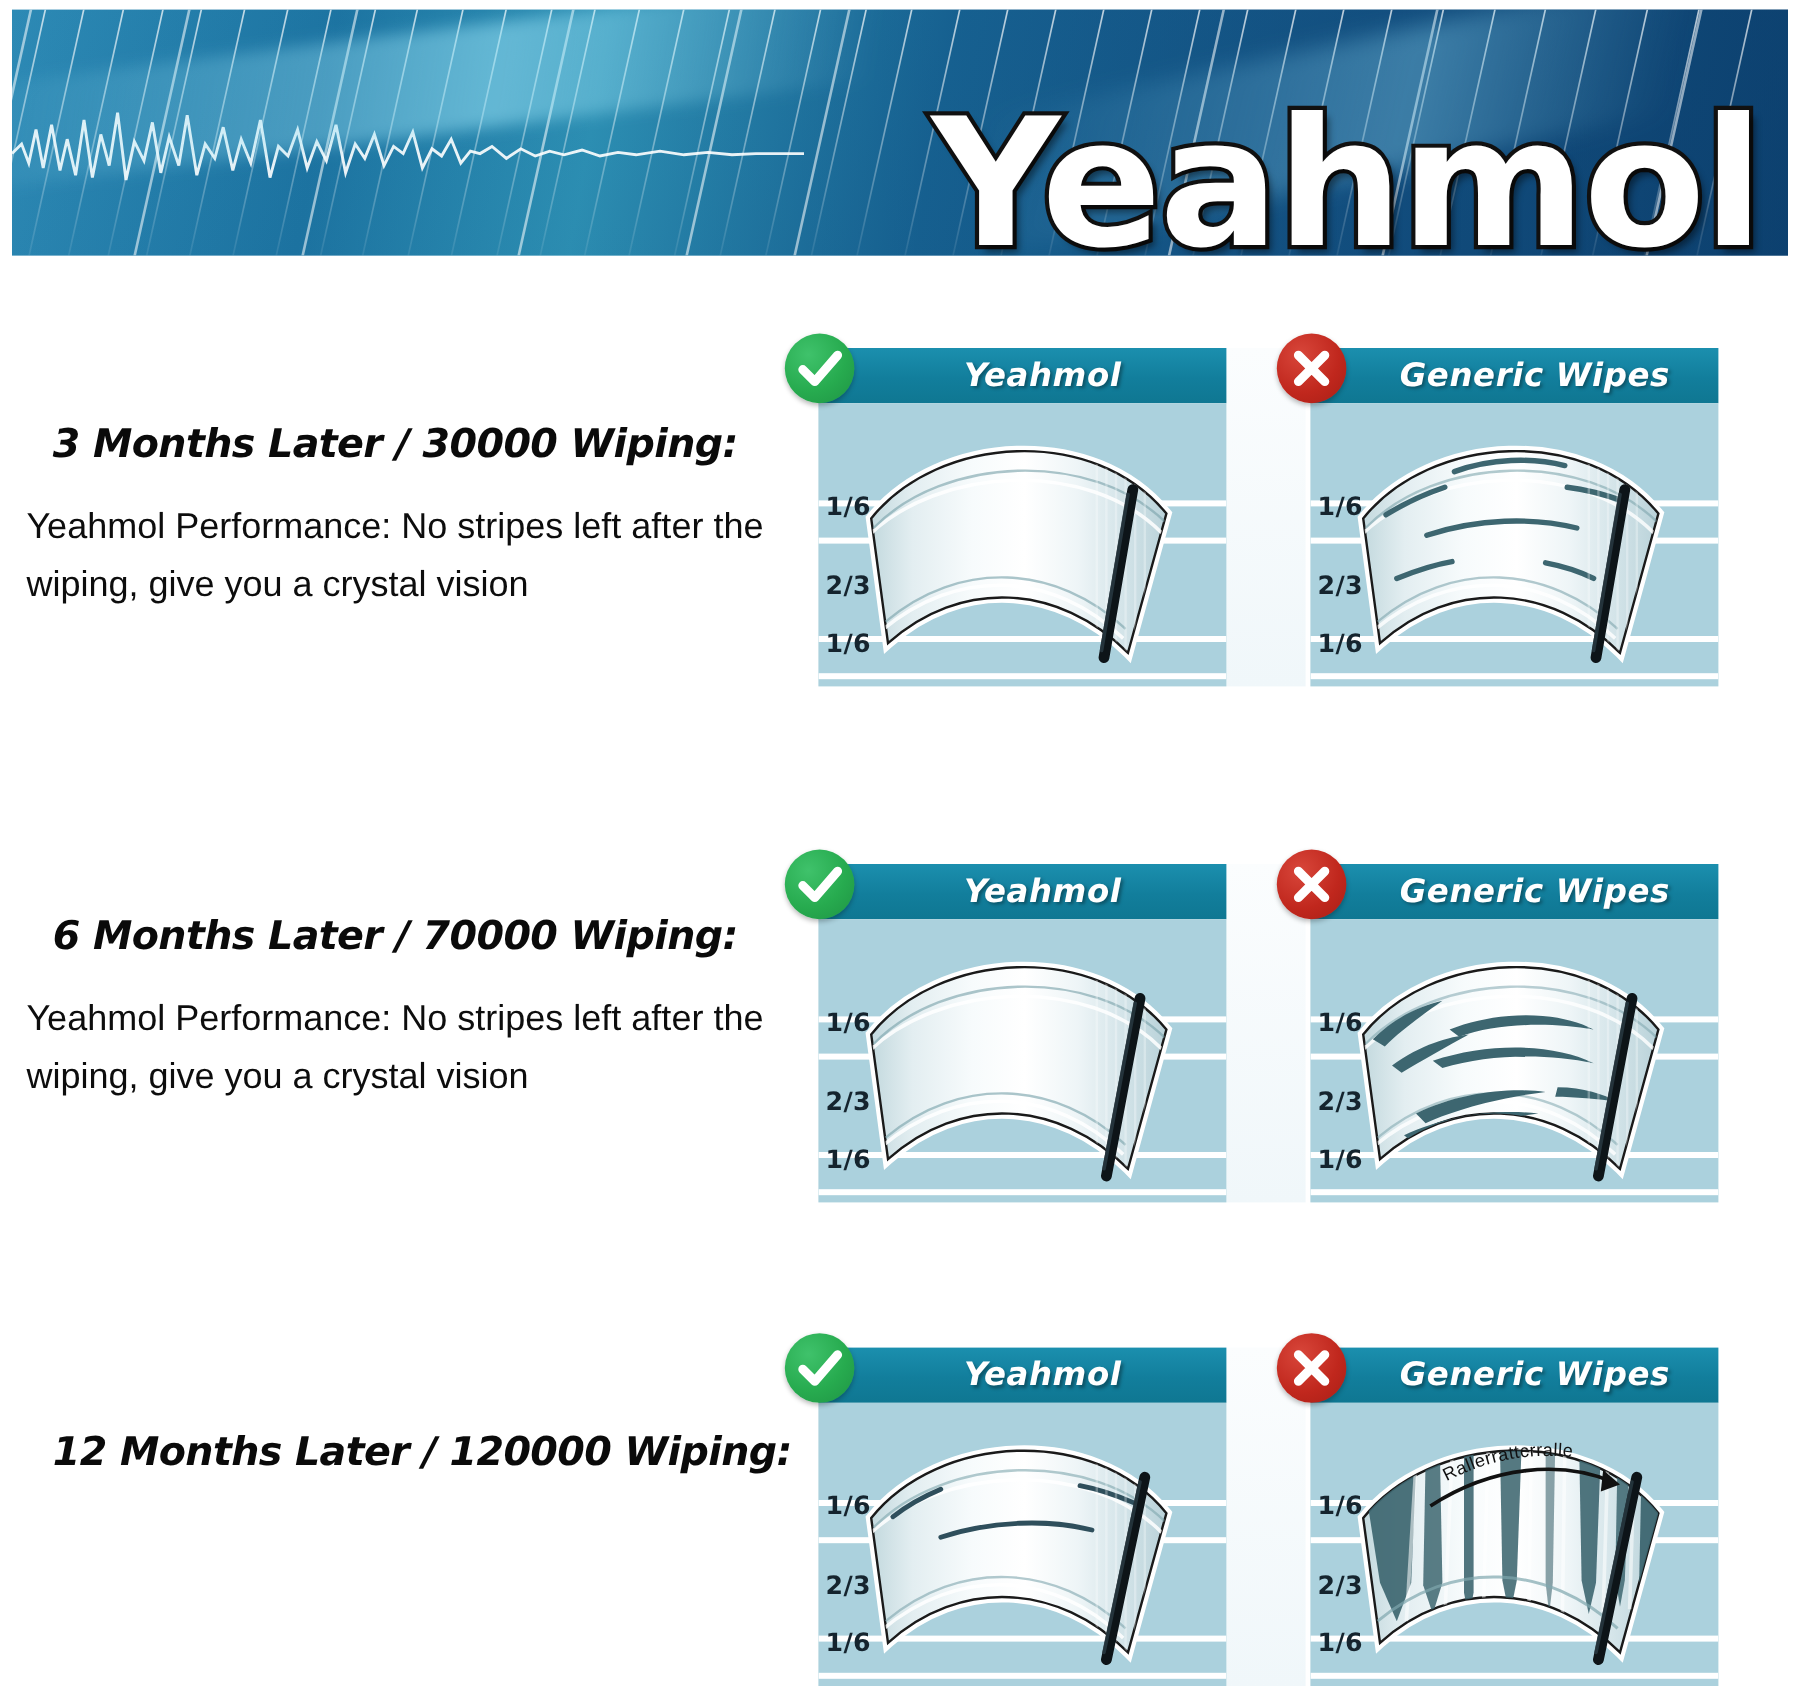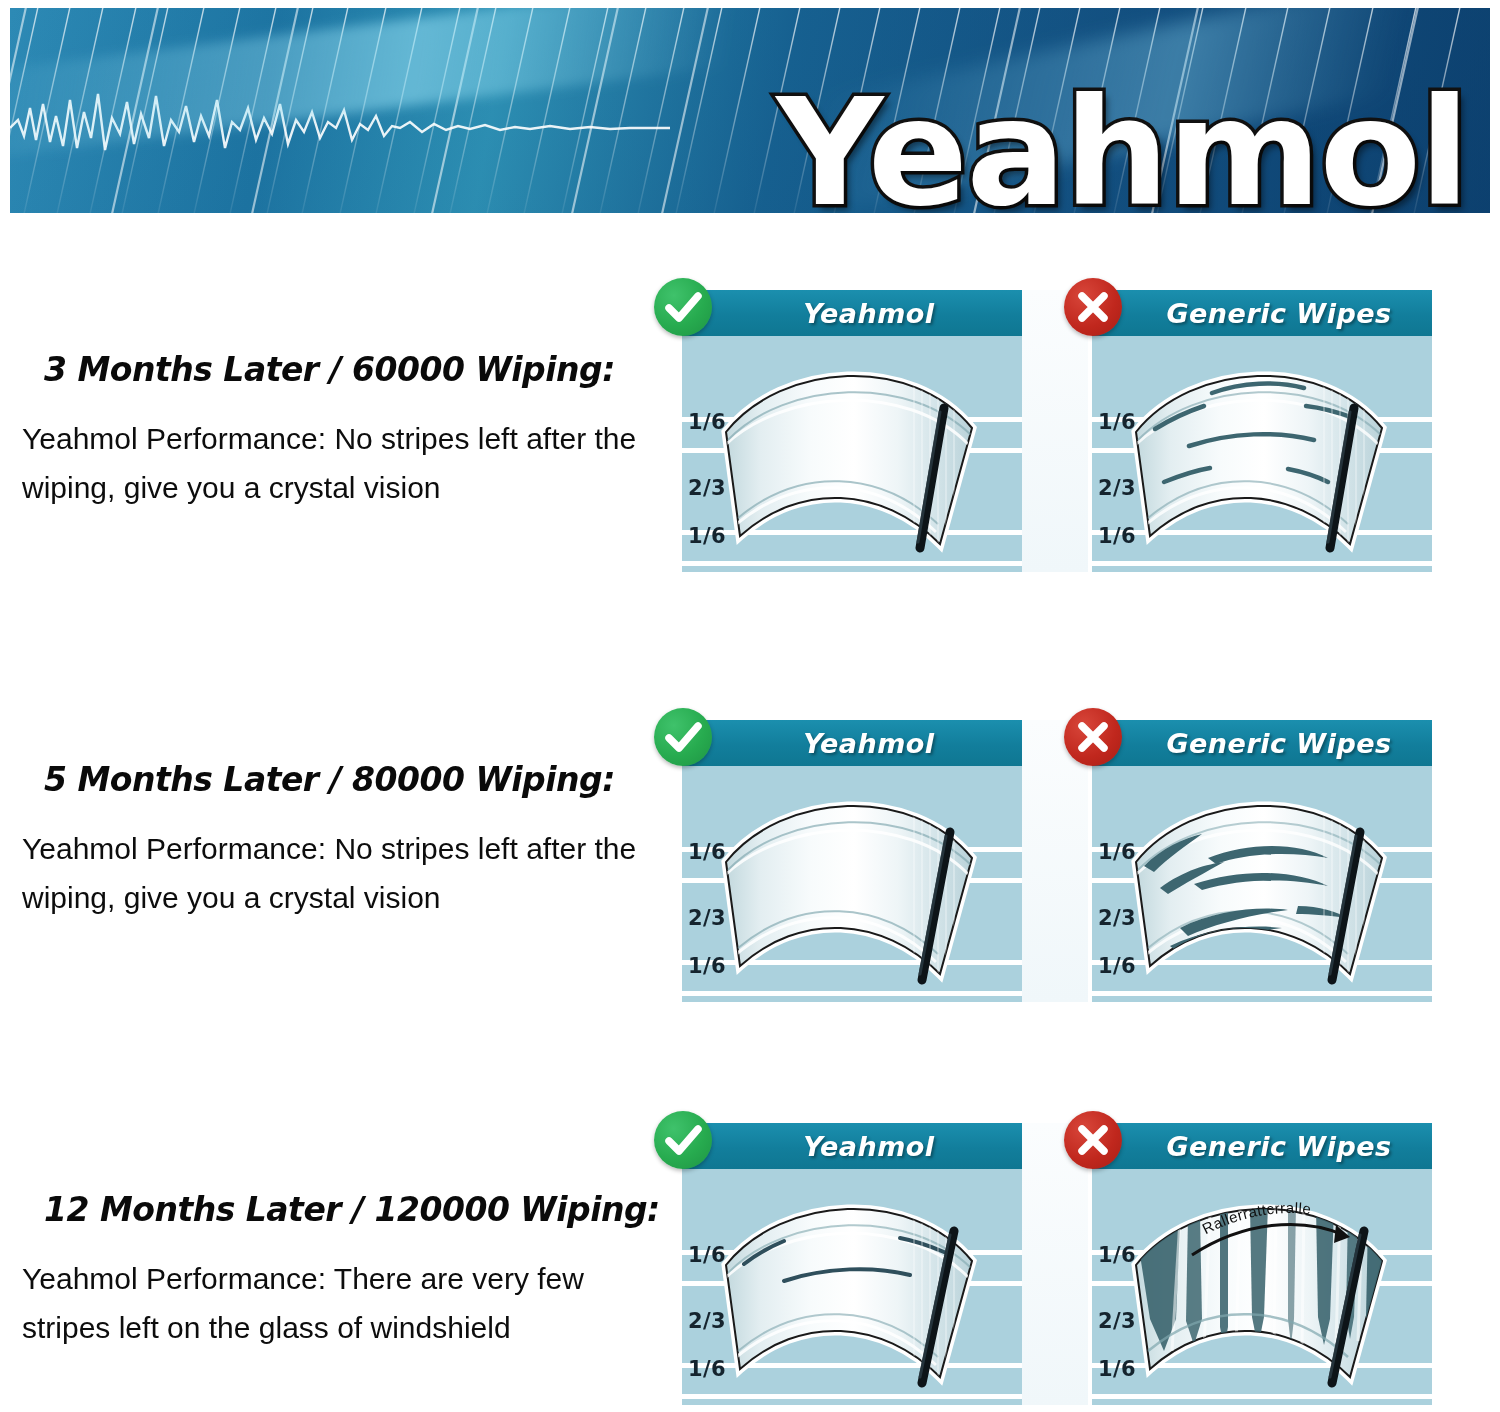--- a/index.html
+++ b/index.html
@@ -211,21 +211,21 @@
   </div>
   <div class="swoosh"></div>
   <div class="swoosh2"></div>
   <div class="logo-wrap">
     <span class="logo-text">Yeahmol</span>
   </div>
 </div>
 
 <div class="row" id="row-0">
   <div class="textcol">
-    <p class="tc-title">3 Months Later / 60000 Wiping:</p>
+    <p class="tc-title">3 Months Later / 30000 Wiping:</p>
     <p class="tc-body">Yeahmol Performance: No stripes left after the wiping, give you a crystal vision</p>
   </div>
   <div class="panels">
     <div class="gap-white"></div>
 
     <div class="panel left">
       <div class="panel-header">
         <div class="ph-title">Yeahmol</div>
       </div>
       <div class="badge ok">
@@ -341,21 +341,21 @@
             <path d="M258,76 L236,206" stroke="#2a3b44" stroke-width="3" stroke-linecap="round" opacity="0.8"></path>
           </svg>
         </div>
       </div>
     </div>
   </div>
 </div>
 
 <div class="row" id="row-1">
   <div class="textcol">
-    <p class="tc-title">5 Months Later / 80000 Wiping:</p>
+    <p class="tc-title">6 Months Later / 70000 Wiping:</p>
     <p class="tc-body">Yeahmol Performance: No stripes left after the wiping, give you a crystal vision</p>
   </div>
   <div class="panels">
     <div class="gap-white"></div>
 
     <div class="panel left">
       <div class="panel-header">
         <div class="ph-title">Yeahmol</div>
       </div>
       <div class="badge ok">
@@ -465,21 +465,20 @@
           </svg>
         </div>
       </div>
     </div>
   </div>
 </div>
 
 <div class="row" id="row-2">
   <div class="textcol">
     <p class="tc-title">12 Months Later / 120000 Wiping:</p>
-    <p class="tc-body">Yeahmol Performance: There are very few stripes left on the glass of windshield</p>
   </div>
   <div class="panels">
     <div class="gap-white"></div>
 
     <div class="panel left">
       <div class="panel-header">
         <div class="ph-title">Yeahmol</div>
       </div>
       <div class="badge ok">
         <svg viewBox="0 0 58 58">

